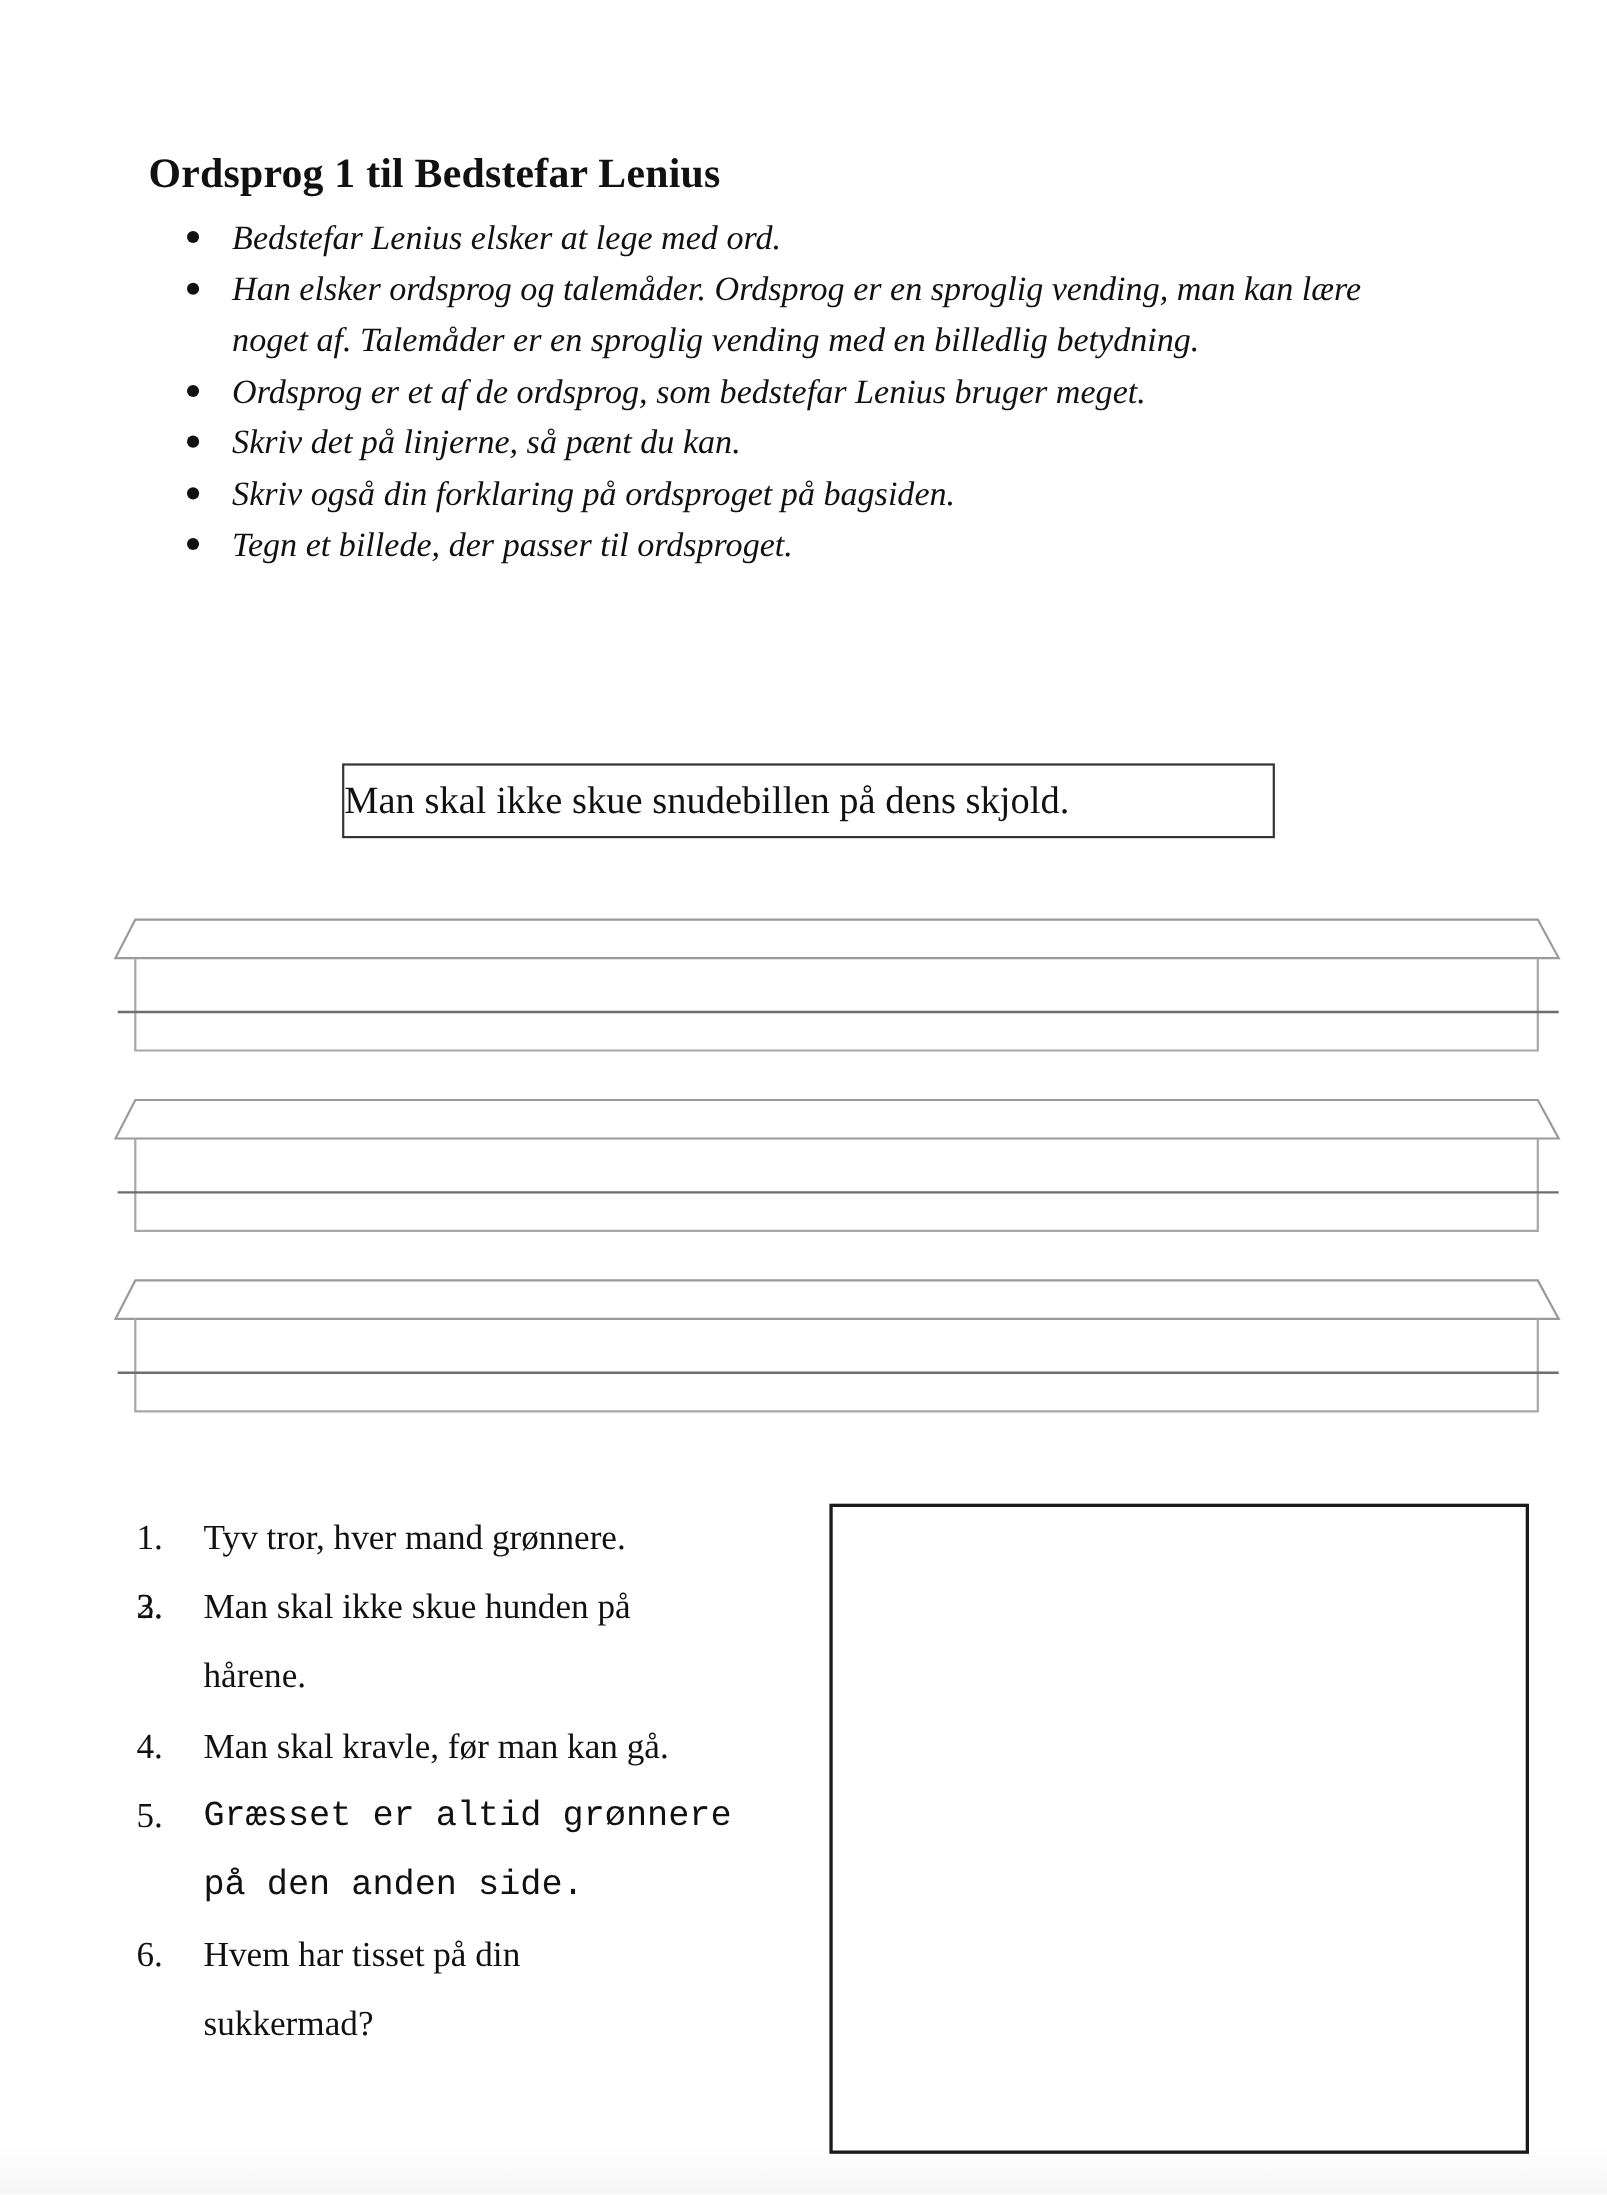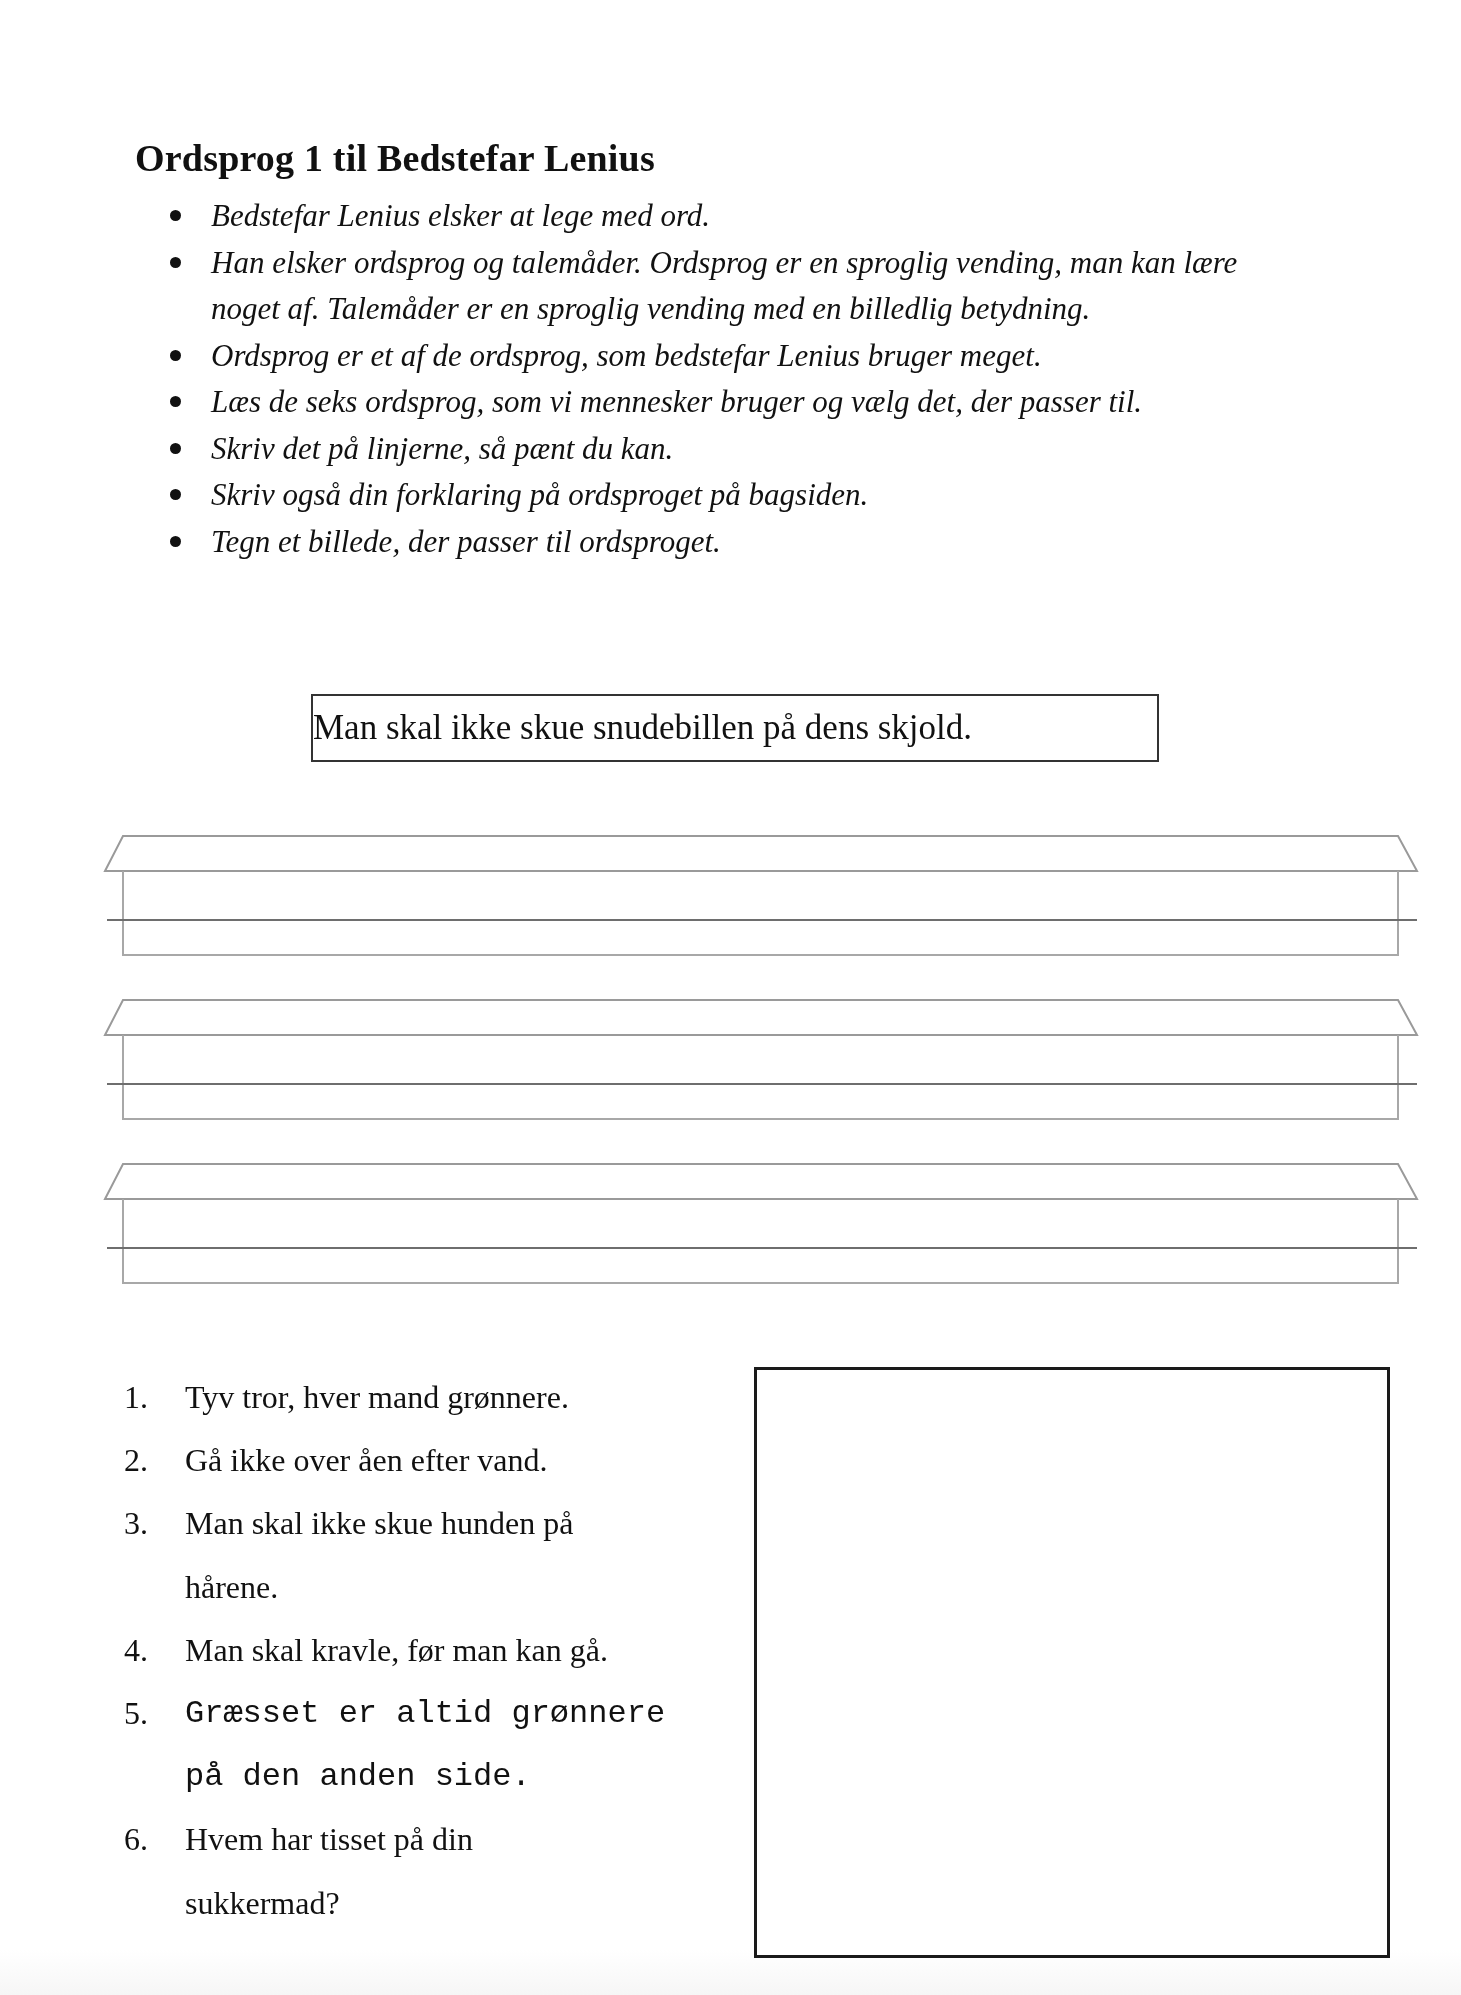--- a/index.html
+++ b/index.html
@@ -63,24 +63,20 @@
   <li>
       <span class="dot"></span>
       <span class="btxt" style="width:1090px;">Han elsker ordsprog og talemåder. Ordsprog er en sproglig vending, man kan lære noget af. Talemåder er en sproglig vending med en billedlig betydning.</span>
     </li>
   <li>
       <span class="dot"></span>
       <span class="btxt">Ordsprog er et af de ordsprog, som bedstefar Lenius bruger meget.</span>
     </li>
   <li>
       <span class="dot"></span>
-      <span class="btxt">Læs de seks ordsprog, som vi mennesker bruger og vælg det, der passer til.</span>
-    </li>
-  <li>
-      <span class="dot"></span>
       <span class="btxt">Skriv det på linjerne, så pænt du kan.</span>
     </li>
   <li>
       <span class="dot"></span>
       <span class="btxt">Skriv også din forklaring på ordsproget på bagsiden.</span>
     </li>
   <li>
       <span class="dot"></span>
       <span class="btxt">Tegn et billede, der passer til ordsproget.</span>
     </li>
@@ -110,21 +106,20 @@
     </g>
 </svg>
 
 <ol class="numbered">
   <li>
       <span class="num">1.</span>
       <span class="ntxt">Tyv tror, hver mand grønnere.</span>
     </li>
   <li>
       <span class="num">2.</span>
-      <span class="ntxt">Gå ikke over åen efter vand.</span>
     </li>
   <li>
       <span class="num">3.</span>
       <span class="ntxt" style="width:470px;">Man skal ikke skue hunden på hårene.</span>
     </li>
   <li>
       <span class="num">4.</span>
       <span class="ntxt">Man skal kravle, før man kan gå.</span>
     </li>
   <li>

